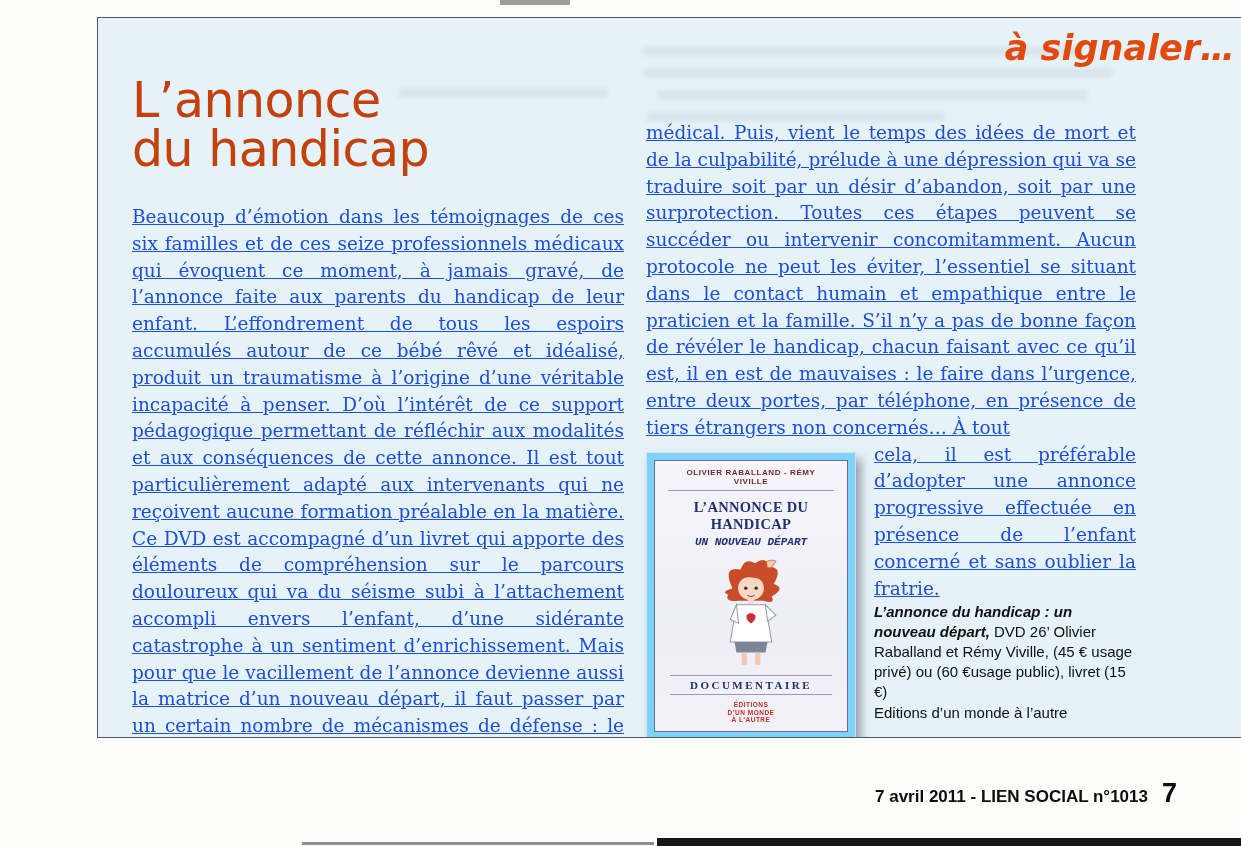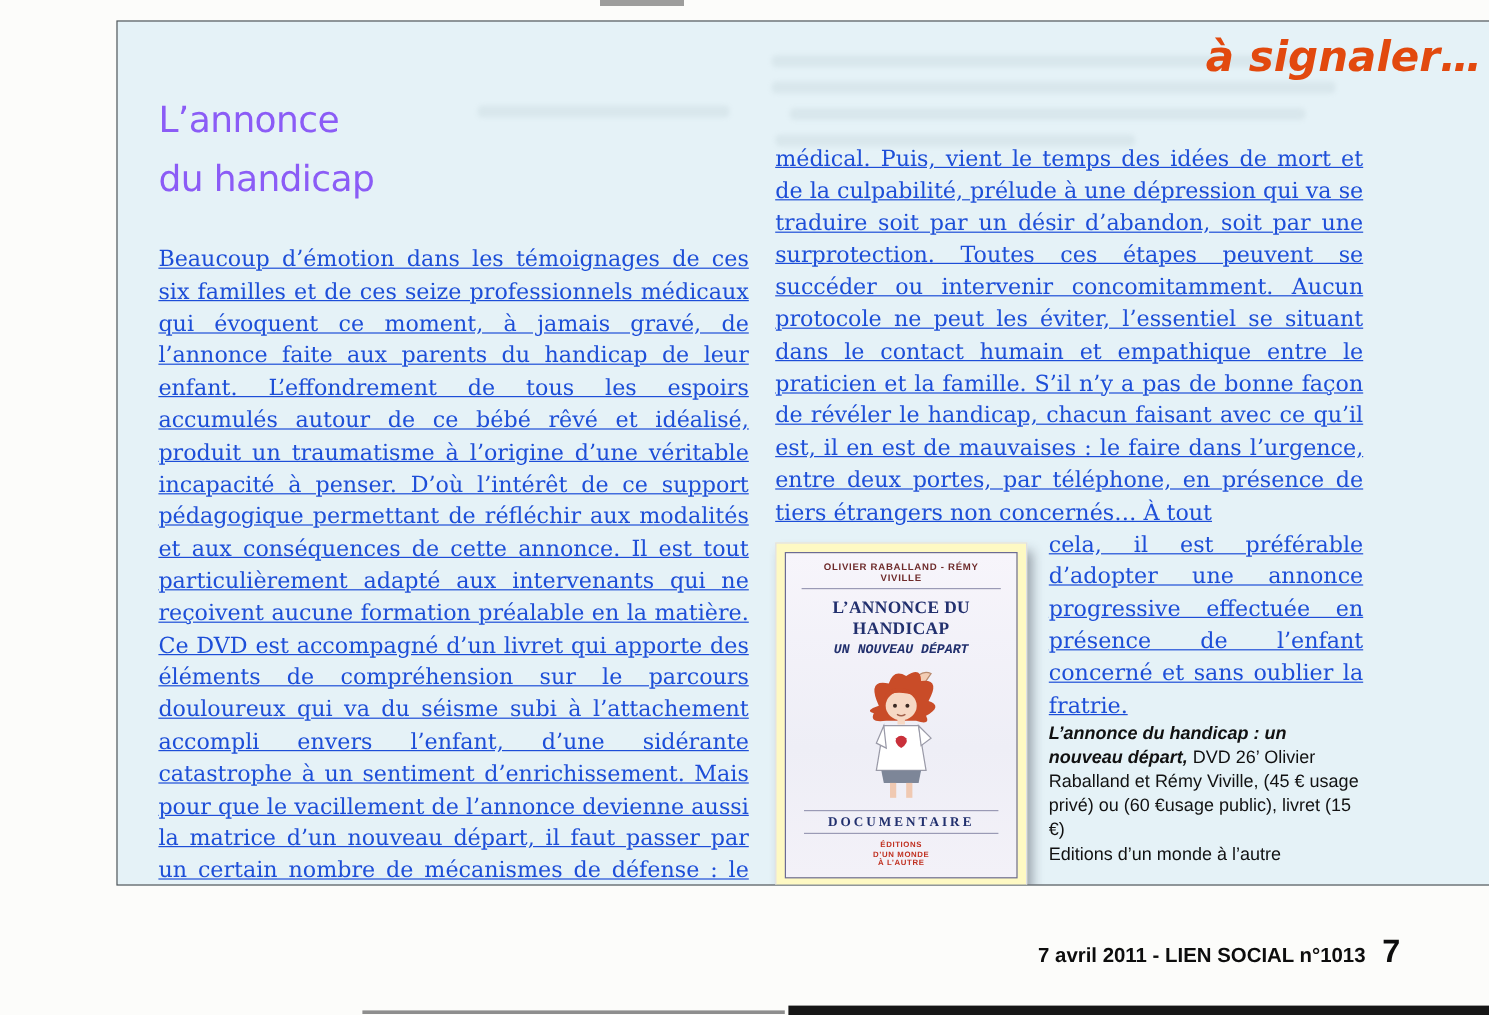--- a/index.html
+++ b/index.html
@@ -27,23 +27,23 @@
     font-family: "DejaVu Sans", sans-serif;
     font-weight: bold; font-style: italic;
     font-size: 35px; color: #e2490e;
   }
 
   .title {
     position: absolute; left: 34px; top: 58px;
     margin: 0;
     font-family: "DejaVu Sans", sans-serif;
     font-weight: normal;
-    font-size: 30px; line-height: 49px;
+    font-size: 49px; line-height: 49px;
     letter-spacing: -0.5px;
-    color: #8b5cf6;
+    color: #c2410c;
   }
   .title span { display: block; }
 
   .col { position: absolute; }
   .col p {
     margin: 0;
     text-align: justify;
     font-size: 18.5px; line-height: 26.8px;
     color: #1d4ed8;
     text-decoration: underline;
@@ -52,21 +52,21 @@
   .col-right { left: 548px; top: 102px; width: 490px; }
 
   
   .cover-wrap {
     float: left;
     margin: 10px 18px 70px 0;
   }
   .dvd {
     width: 210px;
     padding: 7px;
-    background: #fef9c3;
+    background: #7dd3fc;
     border: 1px solid #dfdfe6;
     box-shadow: 5px 7px 9px rgba(40,45,60,0.42);
   }
   .dvd-inner {
     border: 1.5px solid #6b6b95;
     height: 272px;
     background: linear-gradient(180deg, #f7f5fb 0%, #eeeef6 60%, #f3f1f8 100%);
     display: flex; flex-direction: column; align-items: center;
   }
   .dvd-authors {
@@ -112,21 +112,21 @@
   .caption {
     font-family: "Liberation Sans", sans-serif;
     font-size: 15px; line-height: 20px;
     color: #111; text-align: left;
   }
   .cap-title { font-weight: bold; font-style: italic; }
   .cap-line { margin-top: 1px; }
 
   
   .footer {
-    position: absolute; top: 778px; right: 74px;
+    position: absolute; top: 778px; right: 64px;
     display: flex; align-items: baseline;
     font-family: "Liberation Sans", sans-serif;
     color: #0d0d0d;
   }
   .footer-issue { font-weight: bold; font-size: 17px; }
   .footer-page  { font-weight: bold; font-size: 27px; margin-left: 14px; }
 
   
   .bleed {
     position: absolute; height: 10px; border-radius: 4px;

